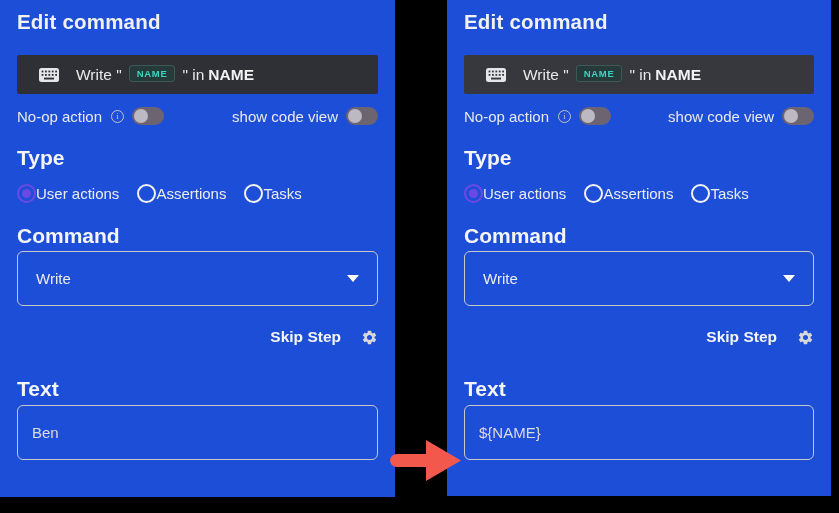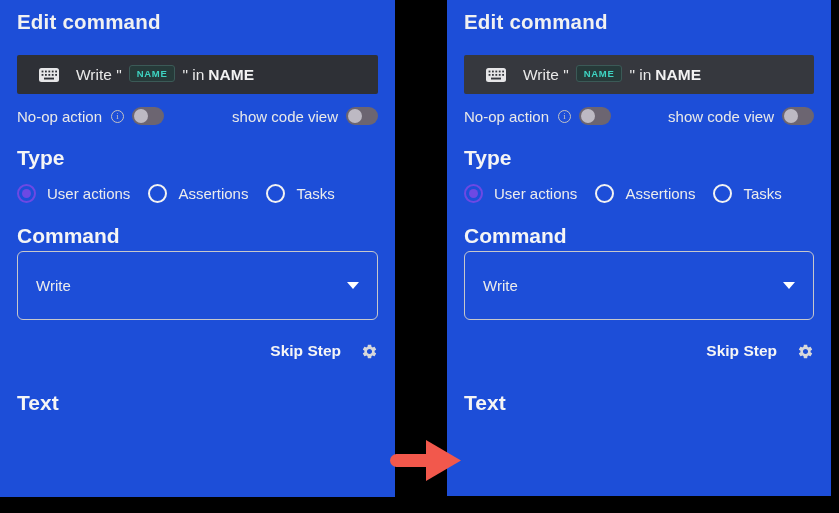--- a/index.html
+++ b/index.html
@@ -59,33 +59,33 @@
     position:absolute; left:2px; top:2px; width:14px; height:14px;
     border-radius:50%; background:#bdb9c3;
   }
 
   .section-label {
     margin-top:22px; font-size:21px; font-weight:700;
     color:#f5f5f5; line-height:20px;
   }
 
   .radio-row { margin-top:15px; display:flex; align-items:center; gap:18px; height:21px; }
-  .radio-option { display:flex; align-items:center; gap:11px; font-size:15px; color:#ececec; cursor:pointer; }
+  .radio-option { display:flex; align-items:center; gap:0; font-size:15px; color:#ececec; cursor:pointer; }
   .radio { width:19px; height:19px; border-radius:50%; flex:0 0 auto; }
   .radio.unselected { border:2px solid #f2f2f2; }
   .radio.selected {
     border:2.5px solid #6d49e3;
     display:flex; align-items:center; justify-content:center;
   }
   .radio.selected::after {
     content:""; width:9px; height:9px; border-radius:50%; background:#6d49e3;
   }
 
   .dropdown {
-    margin-top:5px; height:69px;
+    margin-top:5px; height:55px;
     border:1px solid #c7c8cb; border-radius:6px;
     display:flex; align-items:center; justify-content:space-between;
     padding:0 18px; font-size:15px; color:#ececec; cursor:pointer;
   }
   .chevron {
     width:0; height:0;
     border-left:6px solid transparent; border-right:6px solid transparent;
     border-top:7px solid #ffffff;
   }
 
@@ -177,20 +177,21 @@
   <div class="skip-row">
     <span class="skip-label">Skip Step</span>
     <span class="gear-icon">
       <svg width="17" height="17" viewBox="0 0 24 24">
         <path fill="#d8d8da" fill-rule="evenodd" d="M19.14 12.94c.04-.3.06-.61.06-.94 0-.32-.02-.64-.07-.94l2.03-1.58c.18-.14.23-.41.12-.61l-1.92-3.32c-.12-.22-.37-.29-.59-.22l-2.39.96c-.5-.38-1.03-.7-1.62-.94l-.36-2.54c-.04-.24-.24-.41-.48-.41h-3.84c-.24 0-.43.17-.47.41l-.36 2.54c-.59.24-1.13.57-1.62.94l-2.39-.96c-.22-.08-.47 0-.59.22L2.74 8.87c-.12.21-.08.47.12.61l2.03 1.58c-.05.3-.09.63-.09.94s.02.64.07.94l-2.03 1.58c-.18.14-.23.41-.12.61l1.92 3.32c.12.22.37.29.59.22l2.39-.96c.5.38 1.03.7 1.62.94l.36 2.54c.05.24.24.41.48.41h3.84c.24 0 .44-.17.47-.41l.36-2.54c.59-.24 1.13-.56 1.62-.94l2.39.96c.22.08.47 0 .59-.22l1.92-3.32c.12-.22.07-.47-.12-.61l-2.01-1.58zM12 15.6c-1.98 0-3.6-1.62-3.6-3.6s1.62-3.6 3.6-3.6 3.6 1.62 3.6 3.6-1.62 3.6-3.6 3.6z"></path>
       </svg>
     </span>
   </div>
 
   <div class="section-label text-label">Text</div>
+  <input class="text-input" type="text" value="Ben" style="">
 </div>
 
 <div class="panel panel-right">
   <div class="title">Edit command</div>
 
   <div class="command-bar">
     <span class="kbd-icon">
       <svg width="20" height="14" viewBox="0 0 20 14">
         <rect x="0" y="0" width="20" height="14" rx="2.5" fill="#e6e6e8"></rect>
         <g fill="#36383e">
@@ -254,20 +255,21 @@
   <div class="skip-row">
     <span class="skip-label">Skip Step</span>
     <span class="gear-icon">
       <svg width="17" height="17" viewBox="0 0 24 24">
         <path fill="#d8d8da" fill-rule="evenodd" d="M19.14 12.94c.04-.3.06-.61.06-.94 0-.32-.02-.64-.07-.94l2.03-1.58c.18-.14.23-.41.12-.61l-1.92-3.32c-.12-.22-.37-.29-.59-.22l-2.39.96c-.5-.38-1.03-.7-1.62-.94l-.36-2.54c-.04-.24-.24-.41-.48-.41h-3.84c-.24 0-.43.17-.47.41l-.36 2.54c-.59.24-1.13.57-1.62.94l-2.39-.96c-.22-.08-.47 0-.59.22L2.74 8.87c-.12.21-.08.47.12.61l2.03 1.58c-.05.3-.09.63-.09.94s.02.64.07.94l-2.03 1.58c-.18.14-.23.41-.12.61l1.92 3.32c.12.22.37.29.59.22l2.39-.96c.5.38 1.03.7 1.62.94l.36 2.54c.05.24.24.41.48.41h3.84c.24 0 .44-.17.47-.41l.36-2.54c.59-.24 1.13-.56 1.62-.94l2.39.96c.22.08.47 0 .59-.22l1.92-3.32c.12-.22.07-.47-.12-.61l-2.01-1.58zM12 15.6c-1.98 0-3.6-1.62-3.6-3.6s1.62-3.6 3.6-3.6 3.6 1.62 3.6 3.6-1.62 3.6-3.6 3.6z"></path>
       </svg>
     </span>
   </div>
 
   <div class="section-label text-label">Text</div>
+  <input class="text-input" type="text" value="${NAME}" style="">
 </div>
 
 <div class="arrow-wrap">
   <svg width="76" height="48" viewBox="0 0 76 48">
     <rect x="2" y="18" width="42" height="13" rx="6.5" fill="#f2584c"></rect>
     <polygon points="38,4 73,24.5 38,45" fill="#f2584c"></polygon>
   </svg>
 </div>
 
 </body></html>

